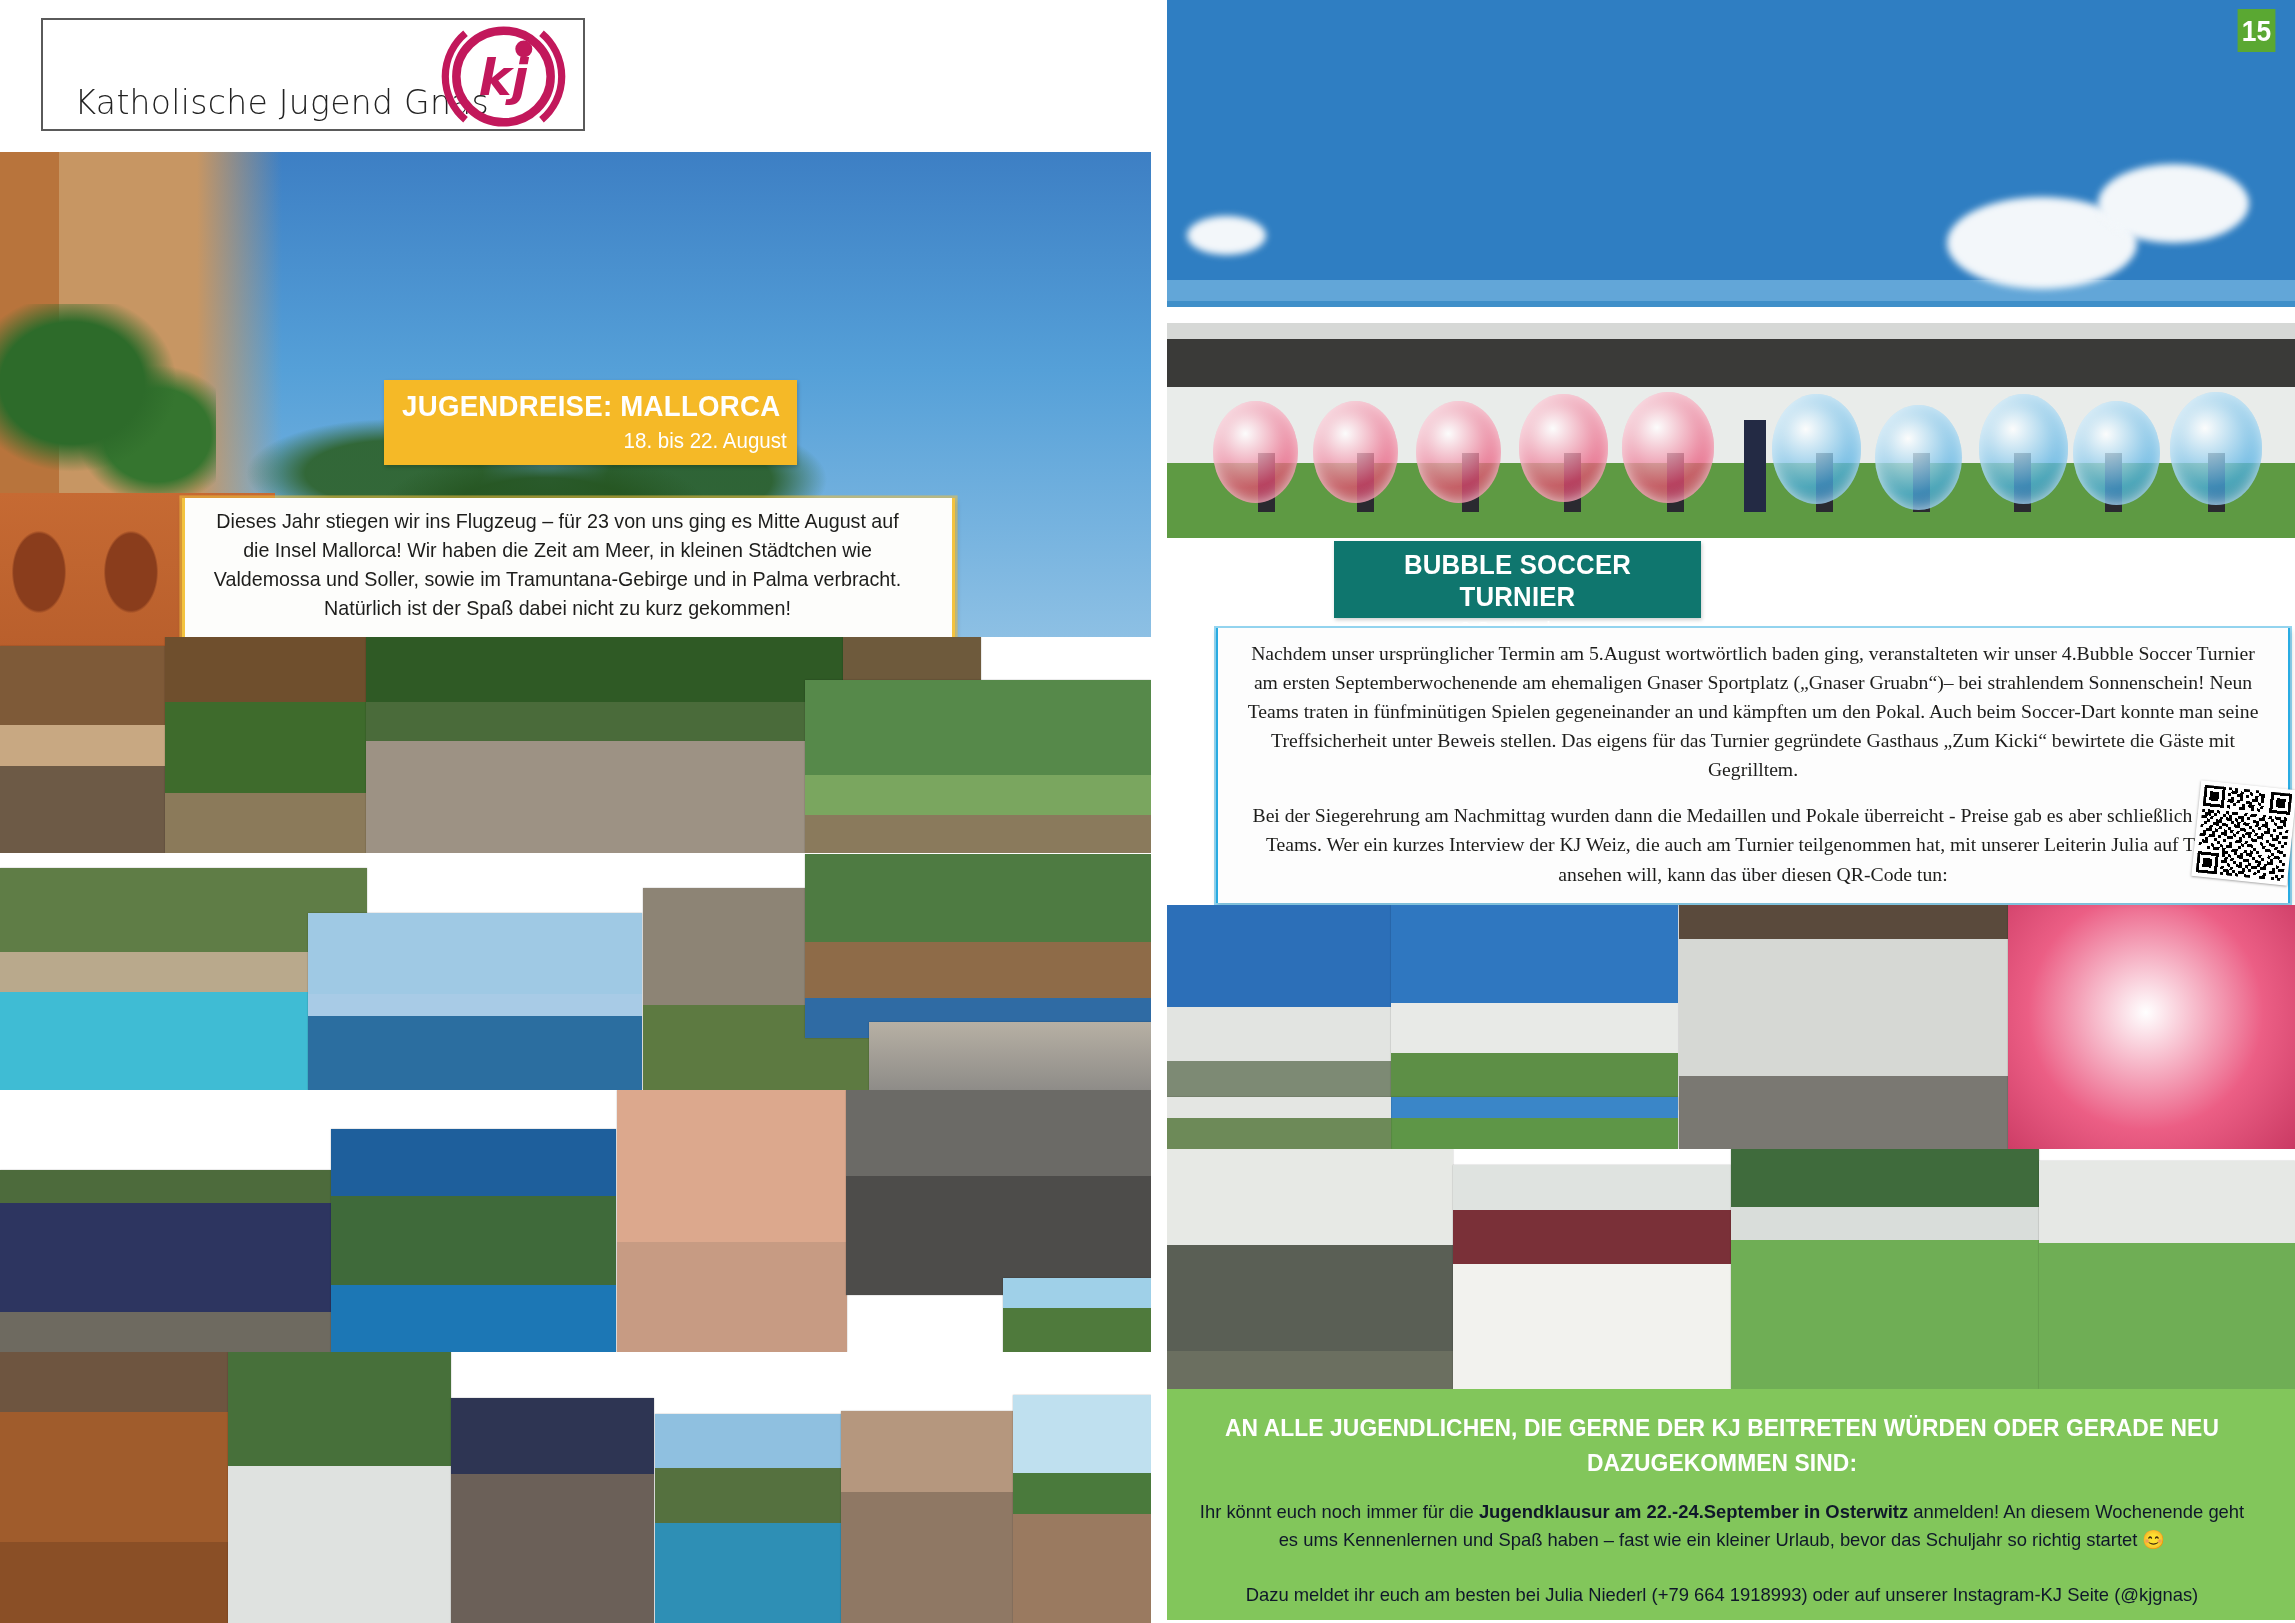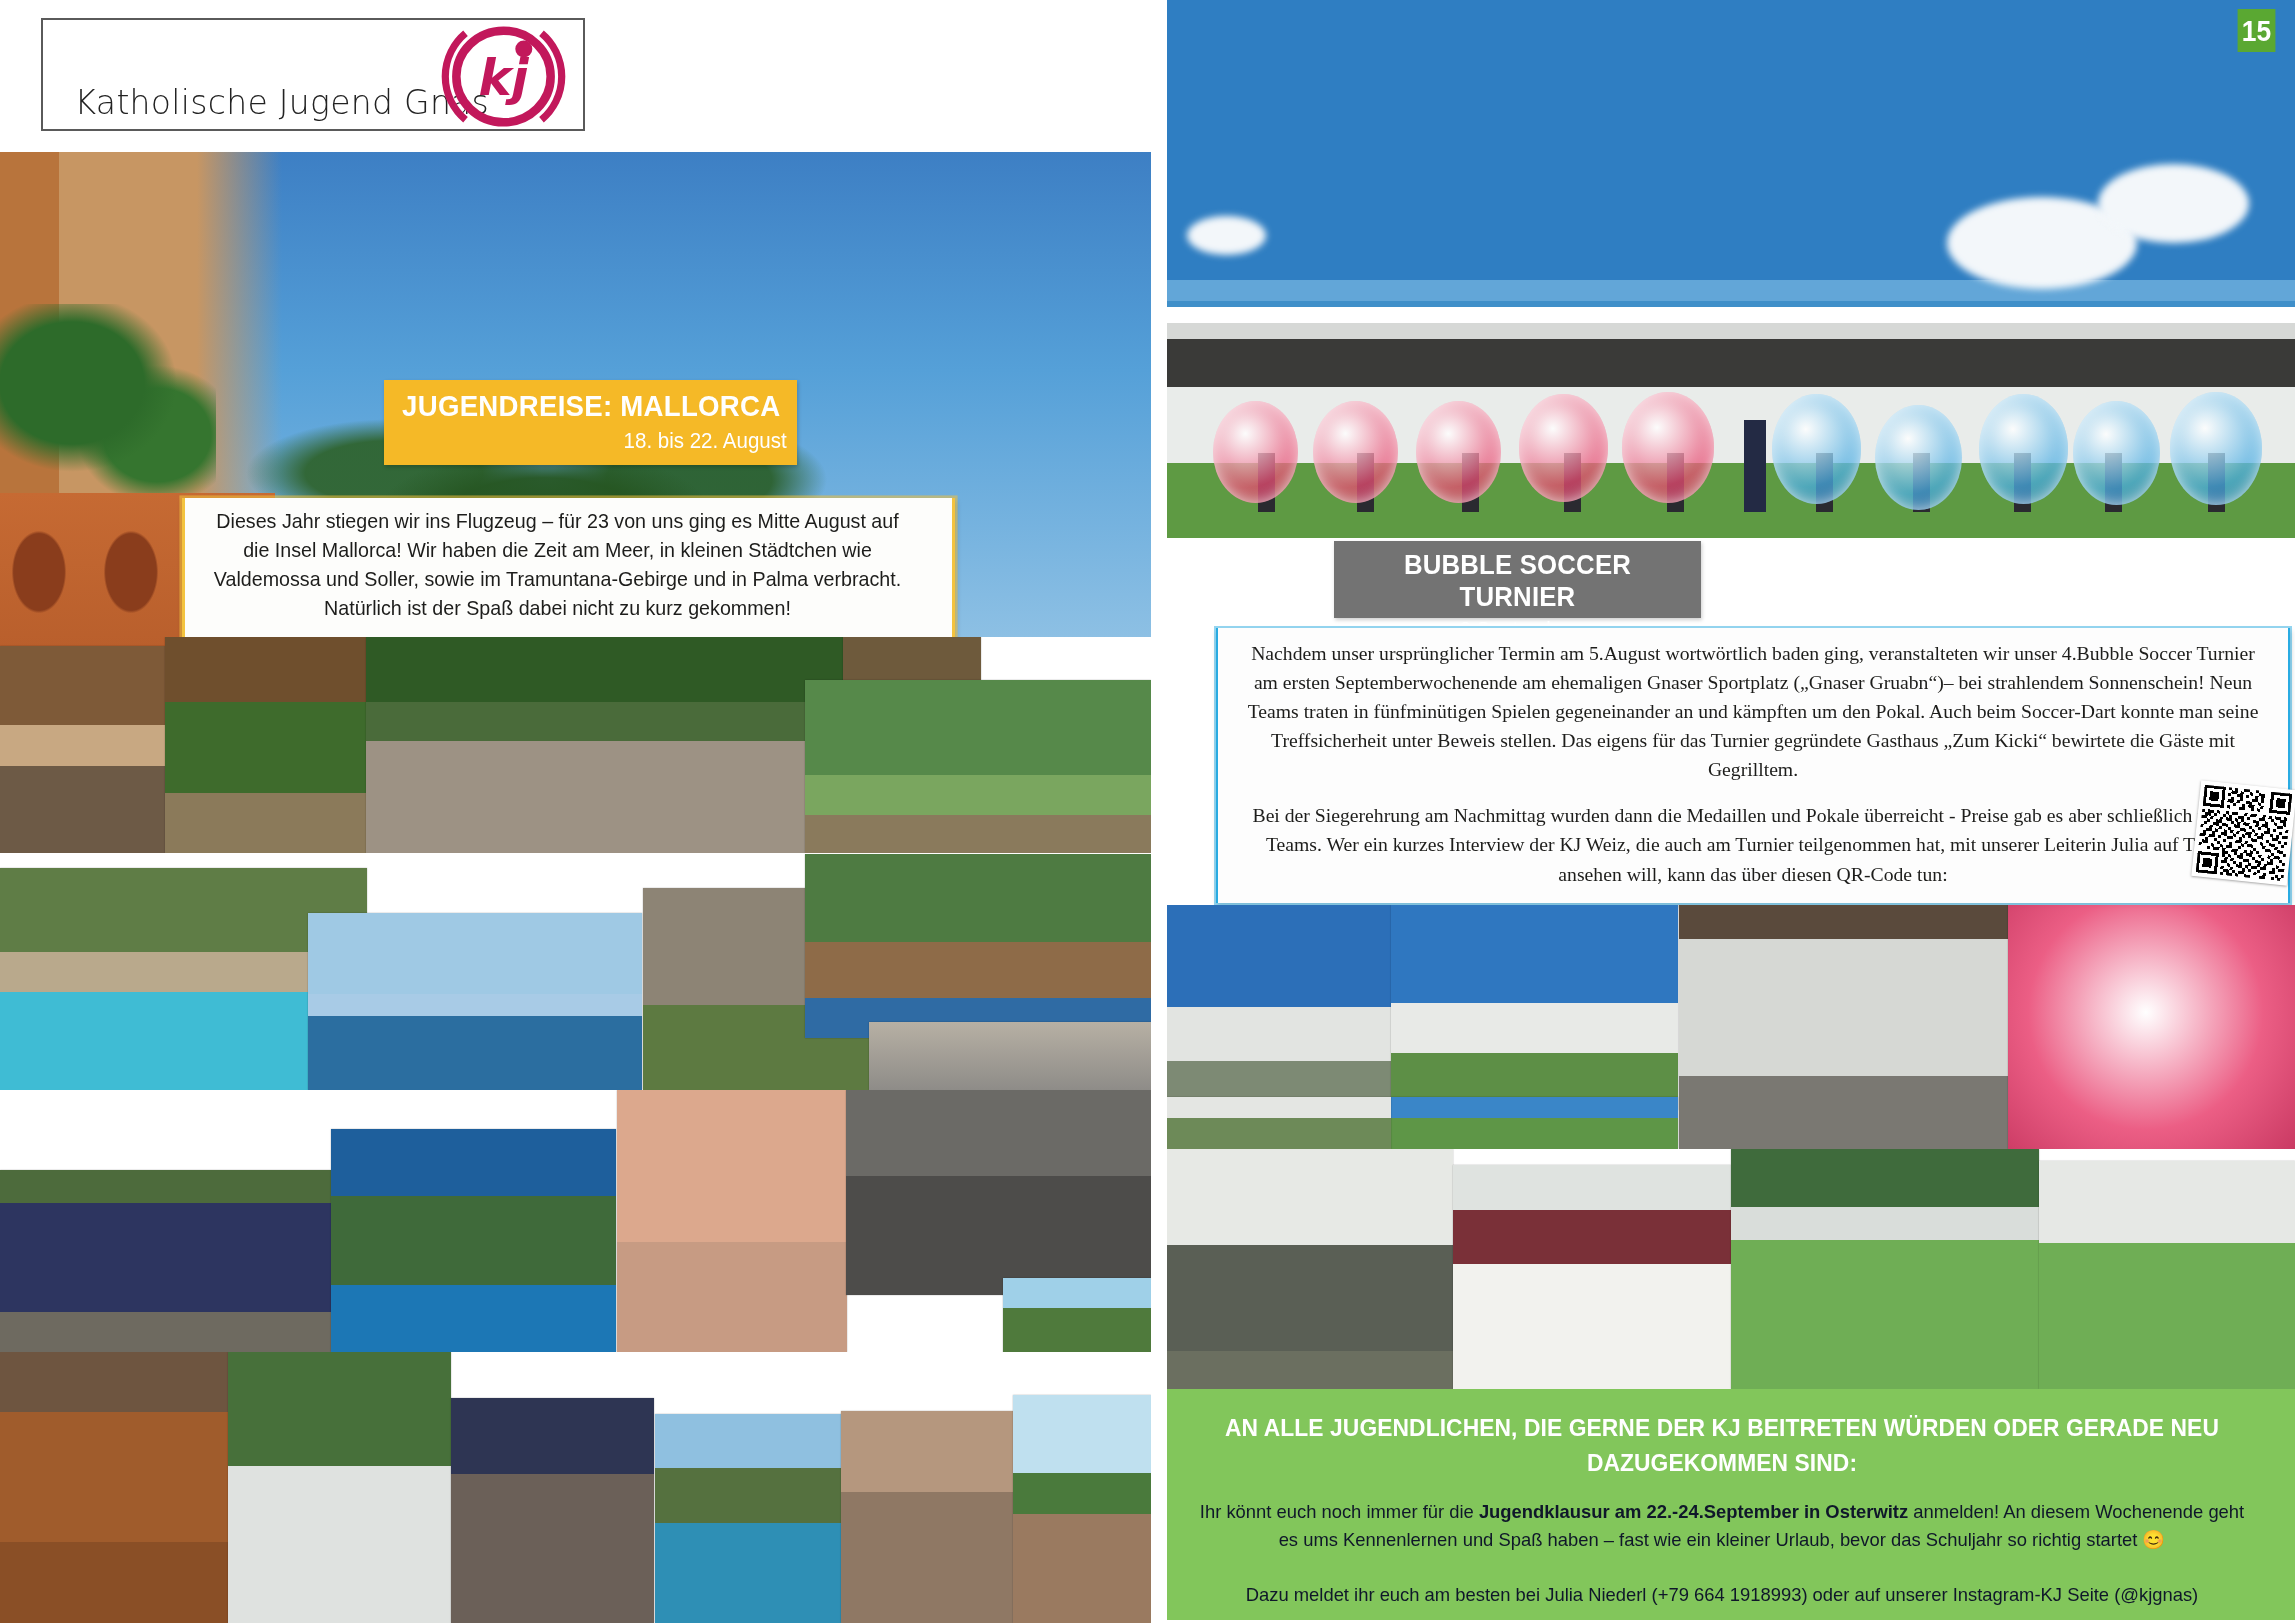--- a/index.html
+++ b/index.html
@@ -97,21 +97,21 @@
       linear-gradient(to bottom, rgba(255,255,255,0) 72%, rgba(255,255,255,0) 100%),
       linear-gradient(to bottom, #2f7ec2 0 52%, #62a6d8 52% 56%, #3f8fc9 56% 57%, #ffffff 57% 60%, #d6d8d6 60% 63%, #3a3a38 63% 72%, #e9ecea 72% 86%, #5e9a43 86% 100%);
   }
   .rt-cloud { position:absolute; border-radius:50%; background:#f3f7fa; filter:blur(3.9px); }
   .bubble { position:absolute; border-radius:50%; box-shadow:inset 0 0 15.7px rgba(255,255,255,.8); }
   .bub-player { position:absolute; background:#2a2a30; }
 
   
   .blue-label {
     position:absolute; left:167px; top:541px; width:367px; height:77px;
-    background:#737373; color:#fff; text-align:center; padding-top:7.9px;
+    background:#0f766e; color:#fff; text-align:center; padding-top:7.9px;
     box-shadow:1.3px 2px 3.9px rgba(0,0,0,.2);
   }
   .blue-label .h { font-family:"Liberation Sans Narrow","Liberation Sans",sans-serif;
                    font-weight:bold; font-size:28px; letter-spacing:0.2px; transform:scaleX(.92); display:block; }
   .blue-label .s { font-size:20.3px; margin-top:5.2px; display:block; font-weight:300; }
 
   .bubble-card {
     position:absolute; left:49px; top:628px; width:1074px; height:275px;
     background:#fdfdfd; border-left:2.6px solid #29abe2; border-right:2.6px solid #29abe2;
     box-shadow:0 0 0 2px rgba(41,171,226,.5), 1.3px 2.6px 5.2px rgba(0,0,0,.22);

